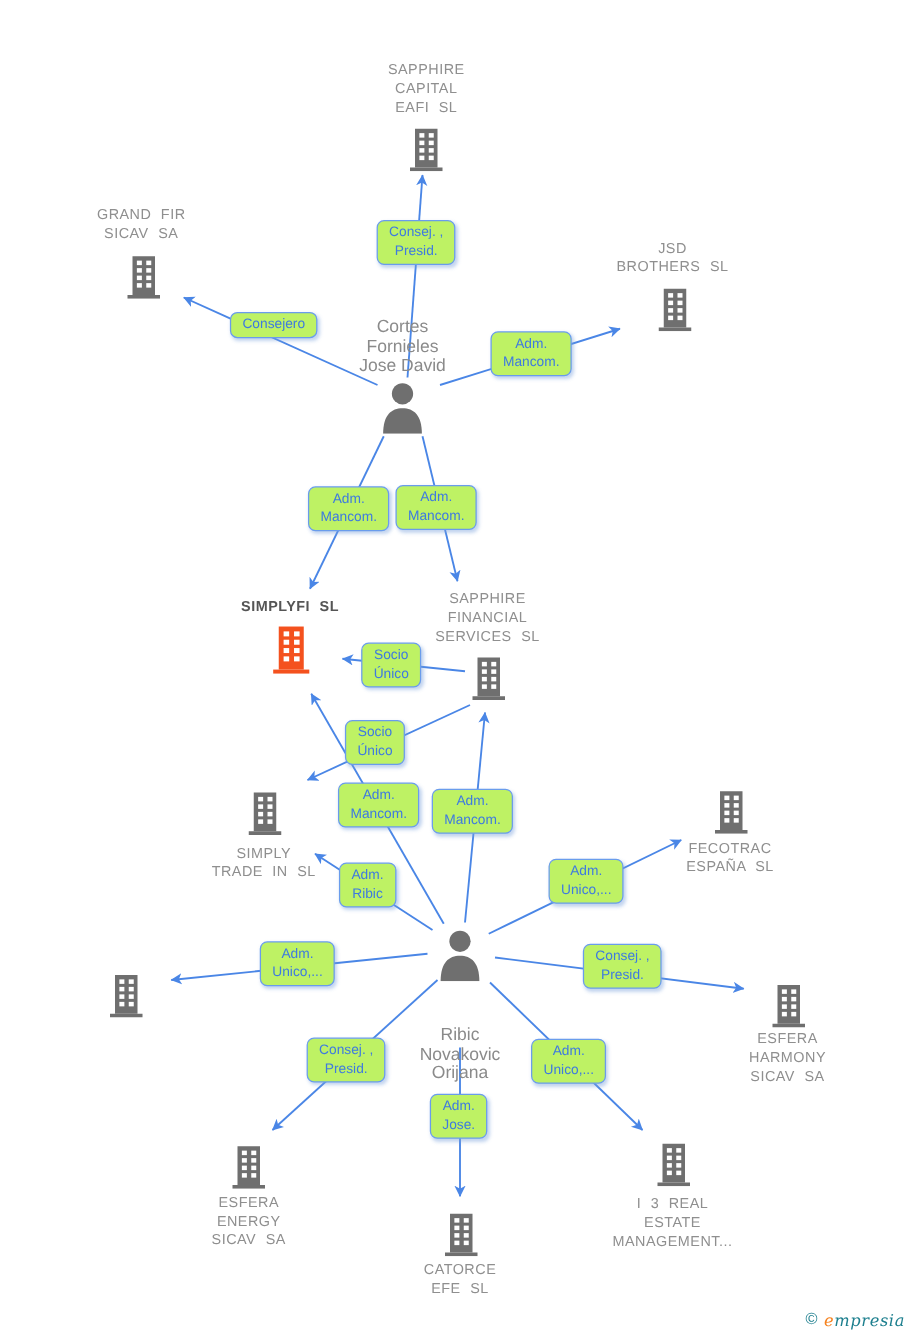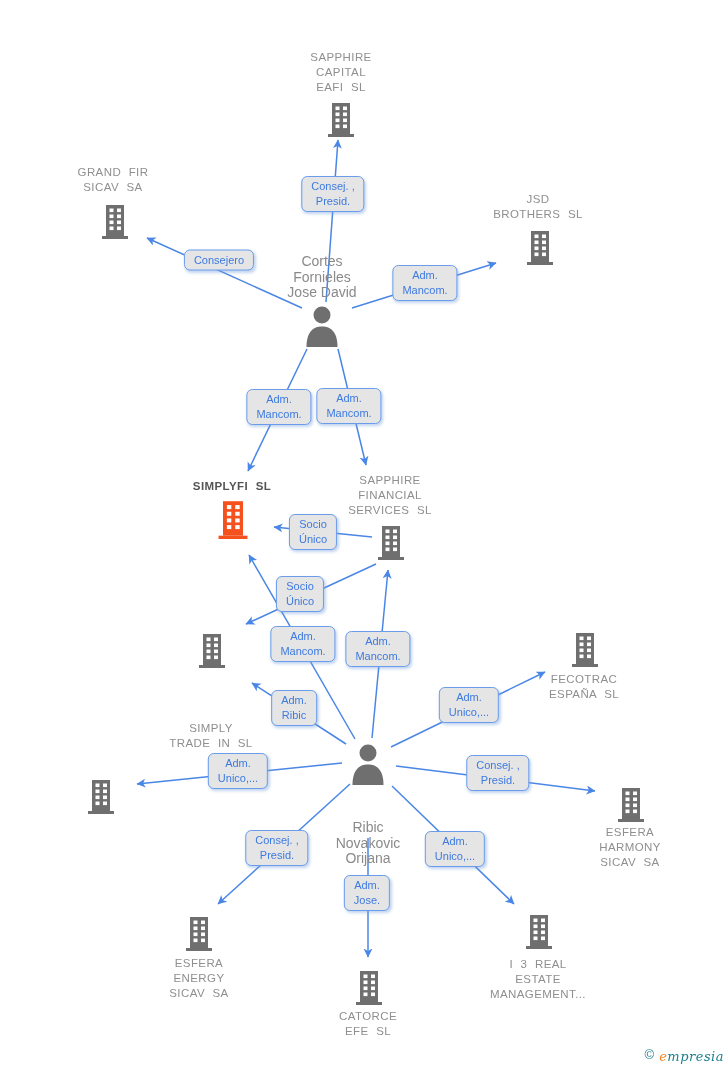--- a/index.html
+++ b/index.html
@@ -7,21 +7,21 @@
        font-family:"Liberation Sans",sans-serif;}
   #chart{position:absolute;left:0;top:16px;width:592px;height:1070px;}
   #graph-svg{position:absolute;left:0;top:0;}
   .node-label{position:absolute;transform:translate(-50%,-50%);
               text-align:center;white-space:nowrap;cursor:pointer;}
   .node-label.company div{font-size:11.5px;line-height:15px;color:#8f8f8f;
               letter-spacing:.4px;word-spacing:4px;}
   .node-label.company.selected div{font-weight:bold;color:#555555;}
   .node-label.person div{font-size:14px;line-height:15.5px;color:#8a8a8a;}
   .edge-label{position:absolute;transform:translate(-50%,-50%);
-              background:#e5e5e5;border:1.6px solid #6a9cec;border-radius:6px;
+              background:#bef264;border:1.6px solid #6a9cec;border-radius:6px;
               padding:2px 9px;text-align:center;
               box-shadow:1.5px 2px 3px rgba(120,160,220,.45);}
   .edge-label div{font-size:11px;line-height:15px;color:#3e7ae0;white-space:nowrap;}
   .footer{position:absolute;right:4px;bottom:5px;cursor:pointer;
           font-family:"DejaVu Serif",serif;font-style:italic;}
   .footer .copy{color:#1d7f8e;font-size:13px;font-style:normal;
           font-family:"Liberation Sans",sans-serif;vertical-align:2px;}
   .footer .brand{font-size:13px;letter-spacing:.5px;}
   .footer .brand .accent{color:#f5821f;}
   .footer .brand .rest{color:#1d7f8e;}
@@ -102,21 +102,21 @@
       <div>Jose David</div>
     </div>
     <div class="node-label company selected" style="left: 232px; top: 470px;">
       <div>SIMPLYFI SL</div>
     </div>
     <div class="node-label company" style="left: 390px; top: 479px;">
       <div>SAPPHIRE</div>
       <div>FINANCIAL</div>
       <div>SERVICES SL</div>
     </div>
-    <div class="node-label company" style="left: 211px; top: 675px; margin-top: 45px;">
+    <div class="node-label company" style="left: 211px; top: 675px;">
       <div>SIMPLY</div>
       <div>TRADE IN SL</div>
     </div>
     <div class="node-label company" style="left: 584px; top: 671px;">
       <div>FECOTRAC</div>
       <div>ESPAÑA SL</div>
     </div>
     <div class="node-label person" style="left: 368px; top: 791px; margin-top: 36px;">
       <div>Ribic</div>
       <div>Novakovic</div>

